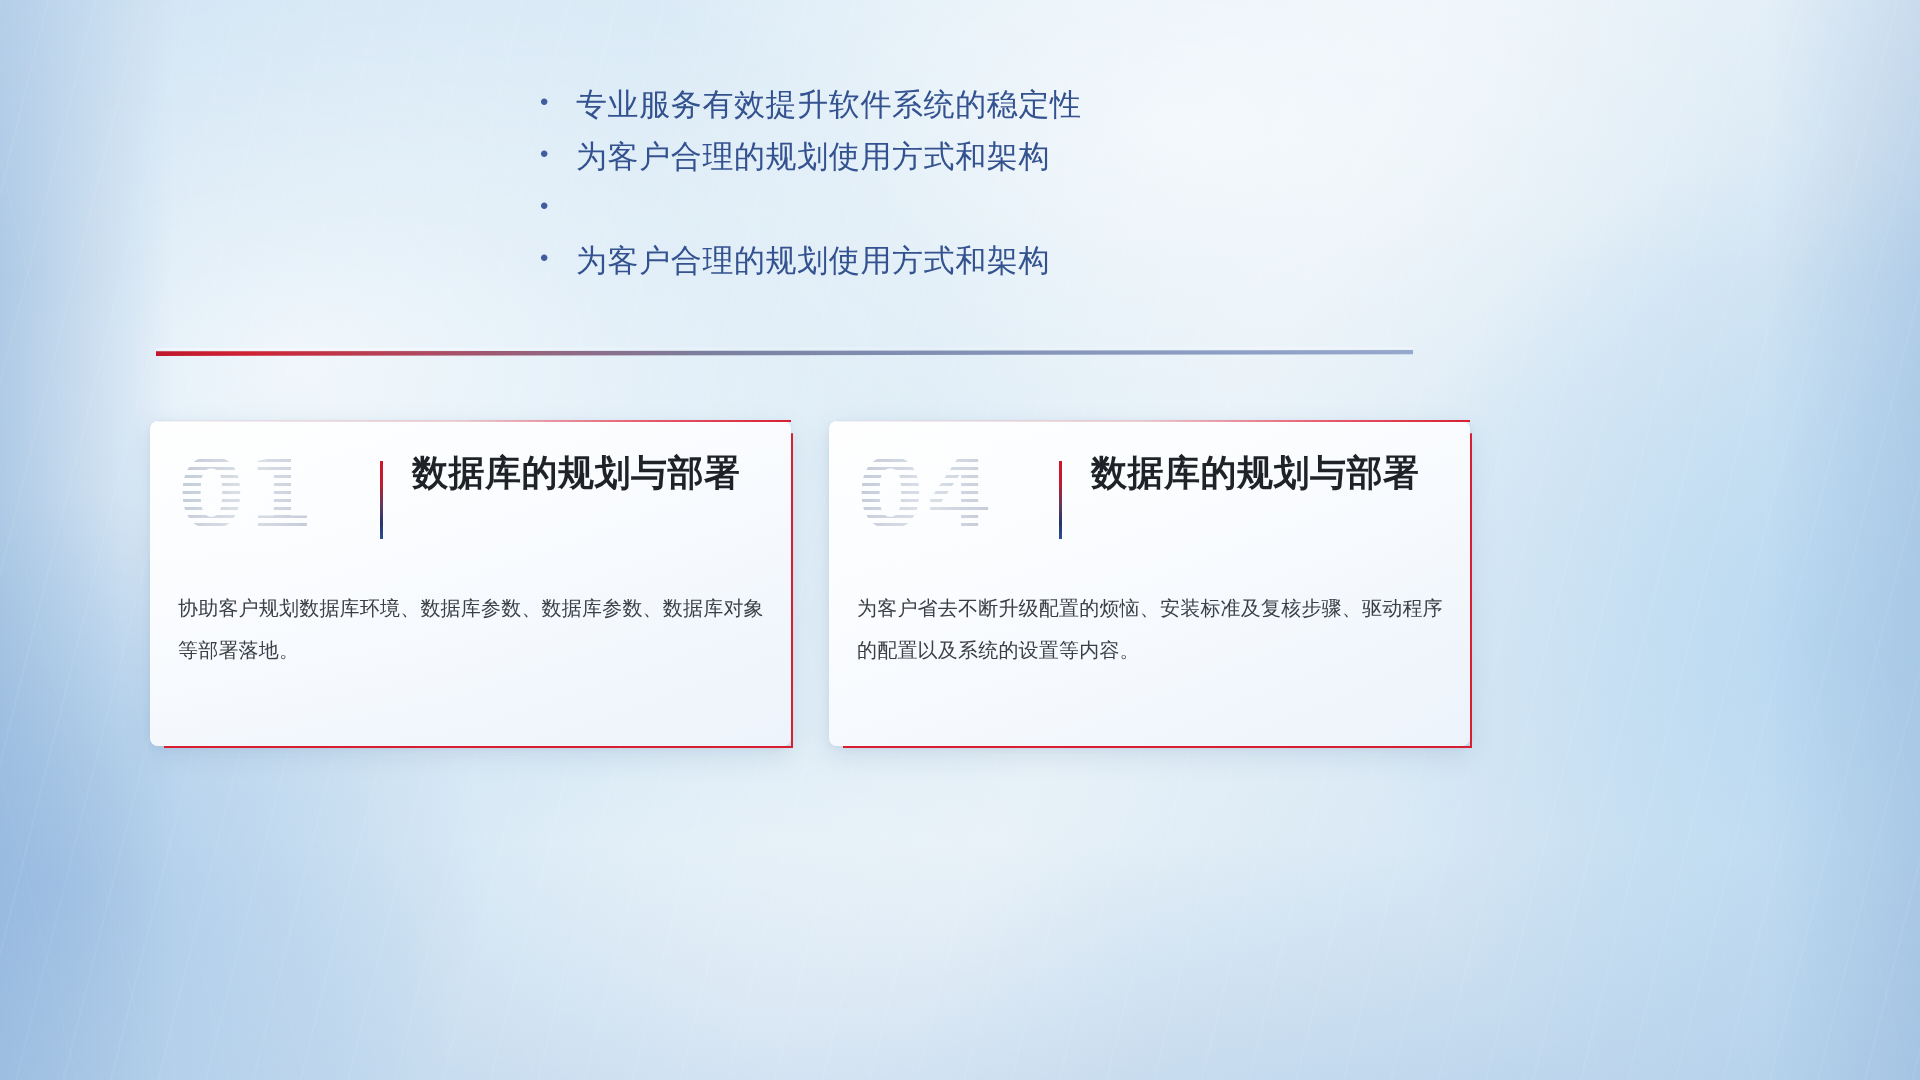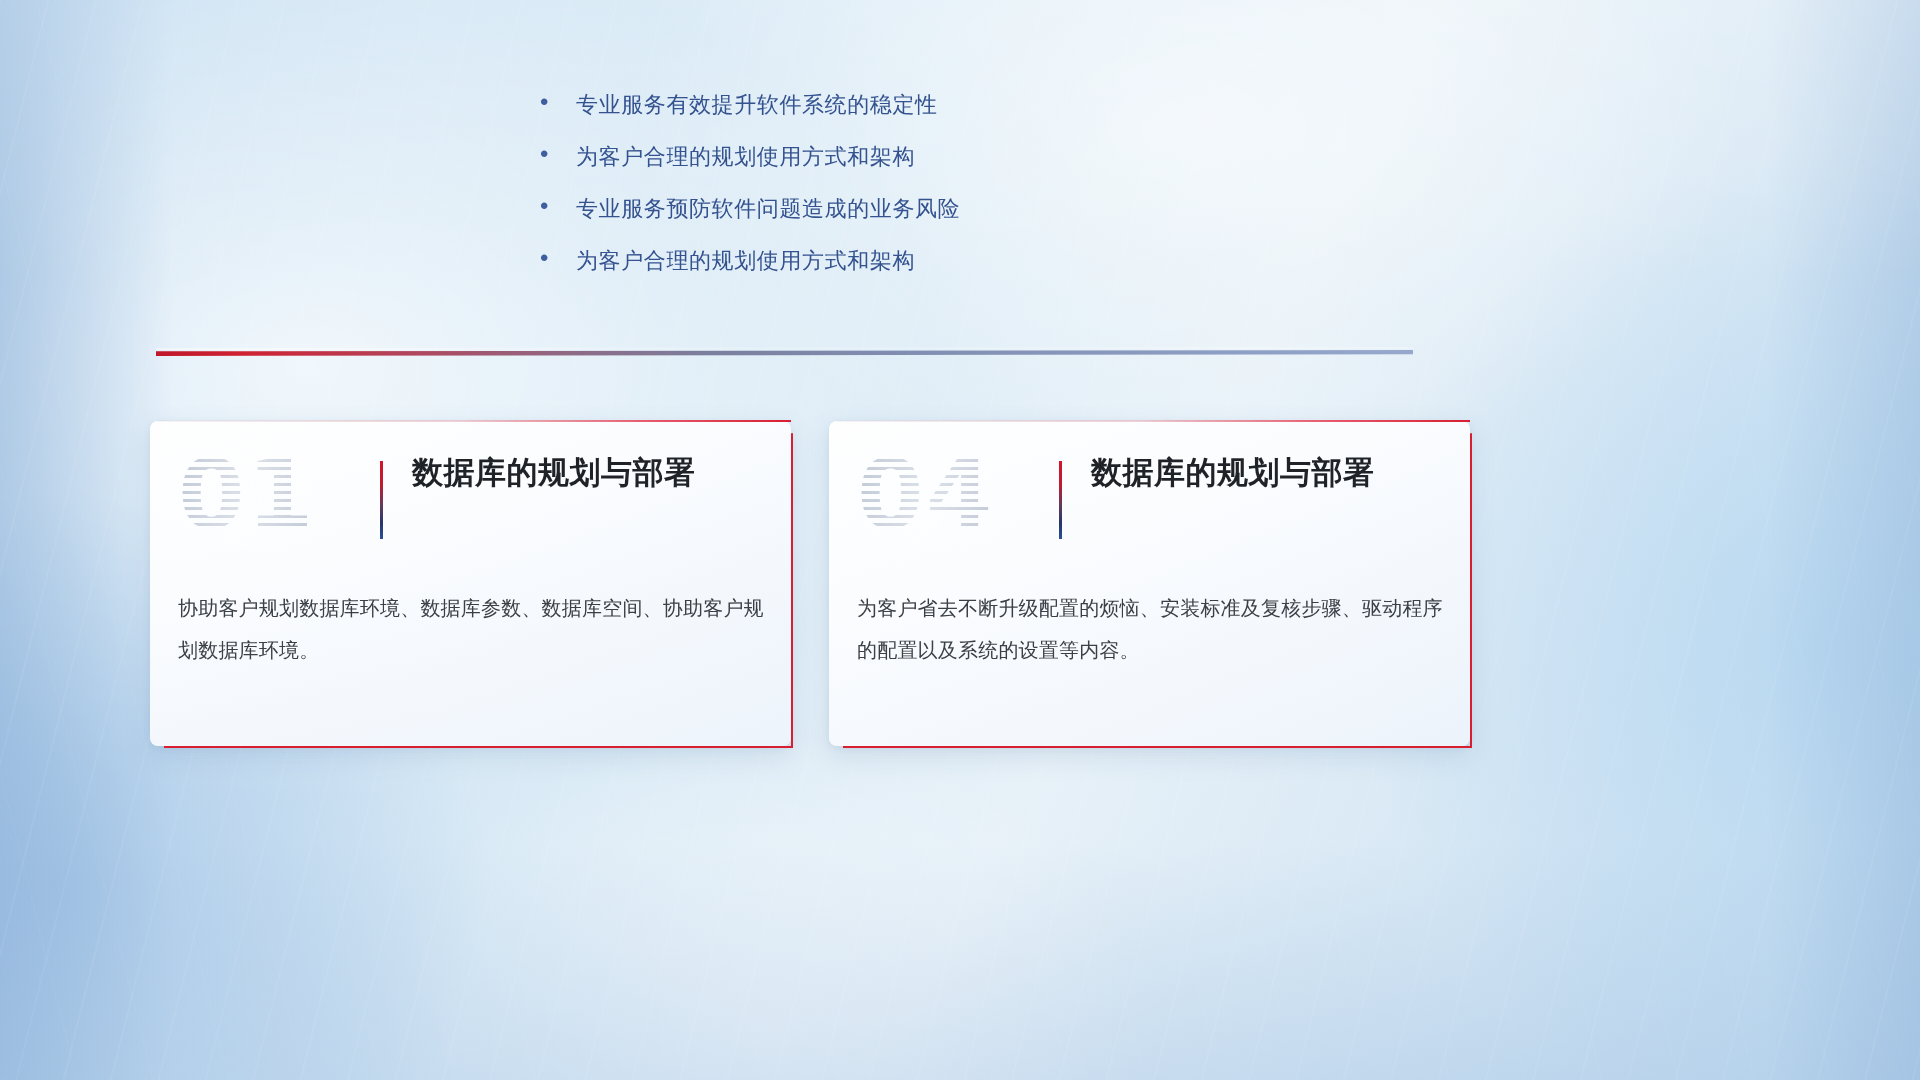--- a/index.html
+++ b/index.html
@@ -25,21 +25,21 @@
   
   .b9{background:repeating-linear-gradient(104deg,rgba(255,255,255,.055) 0px,rgba(255,255,255,.055) 2px,rgba(255,255,255,0) 2px,rgba(255,255,255,0) 46px);}
   .b10{background:repeating-linear-gradient(76deg,rgba(255,255,255,.04) 0px,rgba(255,255,255,.04) 1px,rgba(255,255,255,0) 1px,rgba(255,255,255,0) 74px);}
 
   
   #bullets{position:absolute;left:540px;top:88px;width:740px;}
   .bullet{display:flex;align-items:flex-start;height:52px;}
   .bullet .dot{width:36px;flex:0 0 36px;display:flex;align-items:center;justify-content:flex-start;
     padding-top:2px;color:#3e5ea0;font-size:24px;line-height:1;}
   .bullet .btxt{
-    font-size:22px;line-height:34px;color:#33528f;letter-spacing:.6px;
+    font-size:31px;line-height:34px;color:#33528f;letter-spacing:.6px;
     font-weight:500;white-space:nowrap;
   }
 
   
   #divider{position:absolute;left:156px;top:347px;width:1257px;height:13px;}
   #divider .thick{
     position:absolute;left:0;top:3px;width:100%;height:6px;
     background:linear-gradient(90deg,#c0172b 0%,#cf2233 7%,#b2455c 20%,#8e6a86 33%,#7b7f9e 44%,#7f8bae 56%,#8594b8 70%,#8d9ec4 85%,#97a8cd 100%);
     clip-path:polygon(0 22%,100% 0,100% 72%,0 100%);
   }
@@ -83,21 +83,21 @@
   .cnum::after{
     content:"";position:absolute;inset:0;
     background:linear-gradient(100deg,rgba(255,255,255,0) 0%,rgba(255,255,255,.45) 50%,rgba(255,255,255,0) 100%);
     mix-blend-mode:screen;pointer-events:none;
   }
 
   .cbar{position:absolute;left:230px;top:40px;width:3px;height:78px;
         background:linear-gradient(180deg,#d4142a 0%,#c01b30 30%,#5e3b5e 58%,#27356b 80%,#2b4f97 100%);}
 
   .ctitle{position:absolute;left:262px;top:30px;right:14px;
-    font-size:31px;line-height:44px;color:#1f2328;font-weight:600;letter-spacing:.5px;}
+    font-size:36px;line-height:44px;color:#1f2328;font-weight:600;letter-spacing:.5px;}
 
   .cbody{position:absolute;left:28px;right:24px;top:166px;
     font-size:20px;line-height:42px;color:#3b4047;letter-spacing:.2px;font-weight:400;}
 </style>
 </head>
 <body>
 
 <div id="bg">
   <div class="bgl b1"></div>
   <div class="bgl b2"></div>
@@ -118,21 +118,20 @@
     <span class="btxt">专业服务有效提升软件系统的稳定性</span>
   </div>
 
   <div class="bullet">
     <span class="dot">•</span>
     <span class="btxt">为客户合理的规划使用方式和架构</span>
   </div>
 
   <div class="bullet">
     <span class="dot">•</span>
-    <span class="btxt">专业服务预防软件问题造成的业务风险</span>
   </div>
 
   <div class="bullet">
     <span class="dot">•</span>
     <span class="btxt">为客户合理的规划使用方式和架构</span>
   </div>
 
 </div>
 
 <div id="divider">
@@ -144,21 +143,21 @@
 
   <div class="card">
     <div class="topEdge"></div>
     <div class="redR"></div>
     <div class="redB"></div>
     <div class="chead">
       <div class="cnum">01</div>
       <div class="cbar"></div>
       <div class="ctitle">数据库的规划与部署</div>
     </div>
-    <div class="cbody">协助客户规划数据库环境、数据库参数、数据库空间、协助客户规划数据库环境。</div>
+    <div class="cbody">协助客户规划数据库环境、数据库参数、数据库参数、数据库对象等部署落地。</div>
   </div>
 
   <div class="card">
     <div class="topEdge"></div>
     <div class="redR"></div>
     <div class="redB"></div>
     <div class="chead">
       <div class="cnum">04</div>
       <div class="cbar"></div>
       <div class="ctitle">数据库的规划与部署</div>

